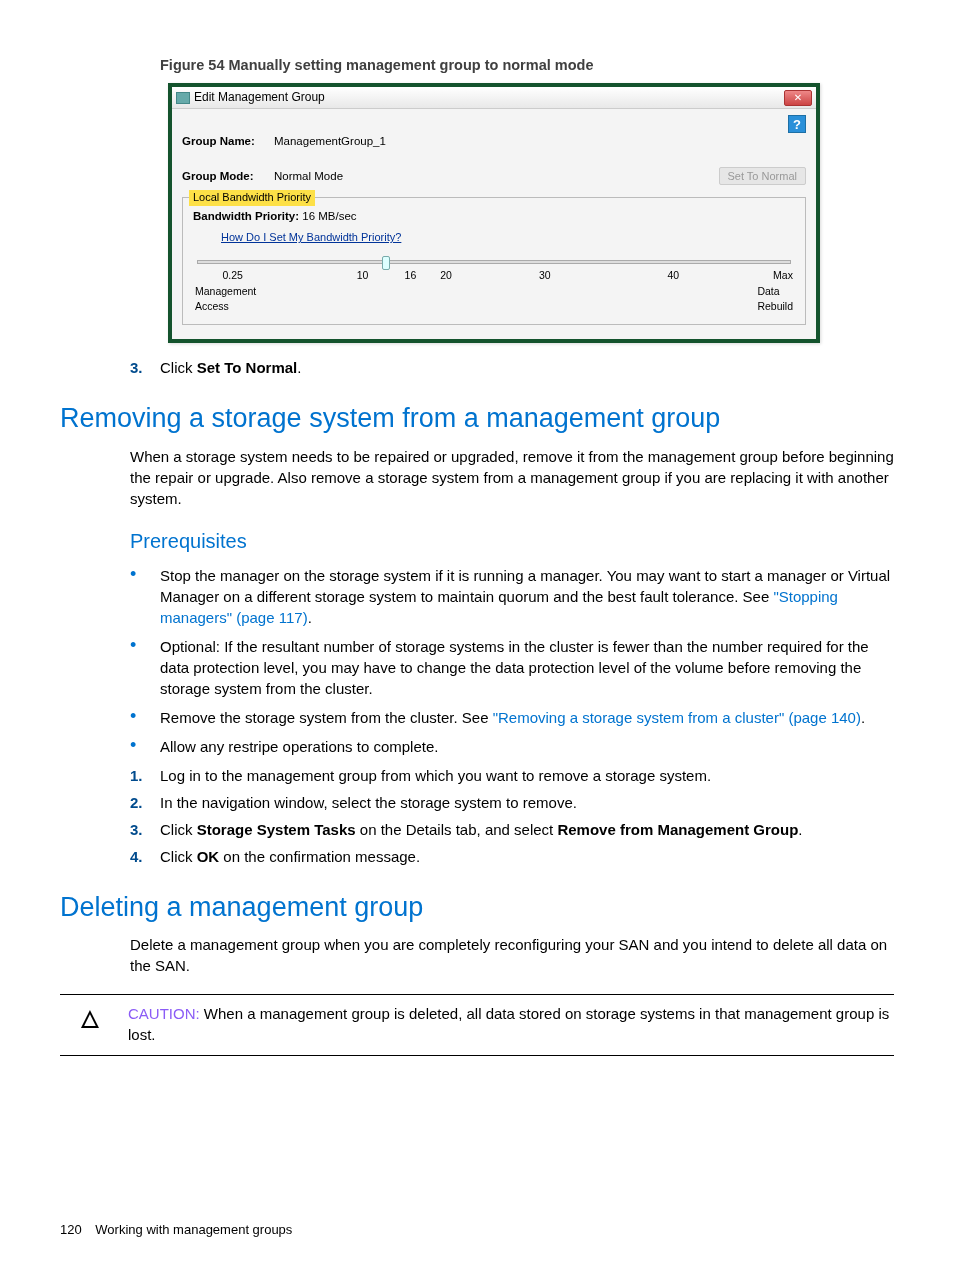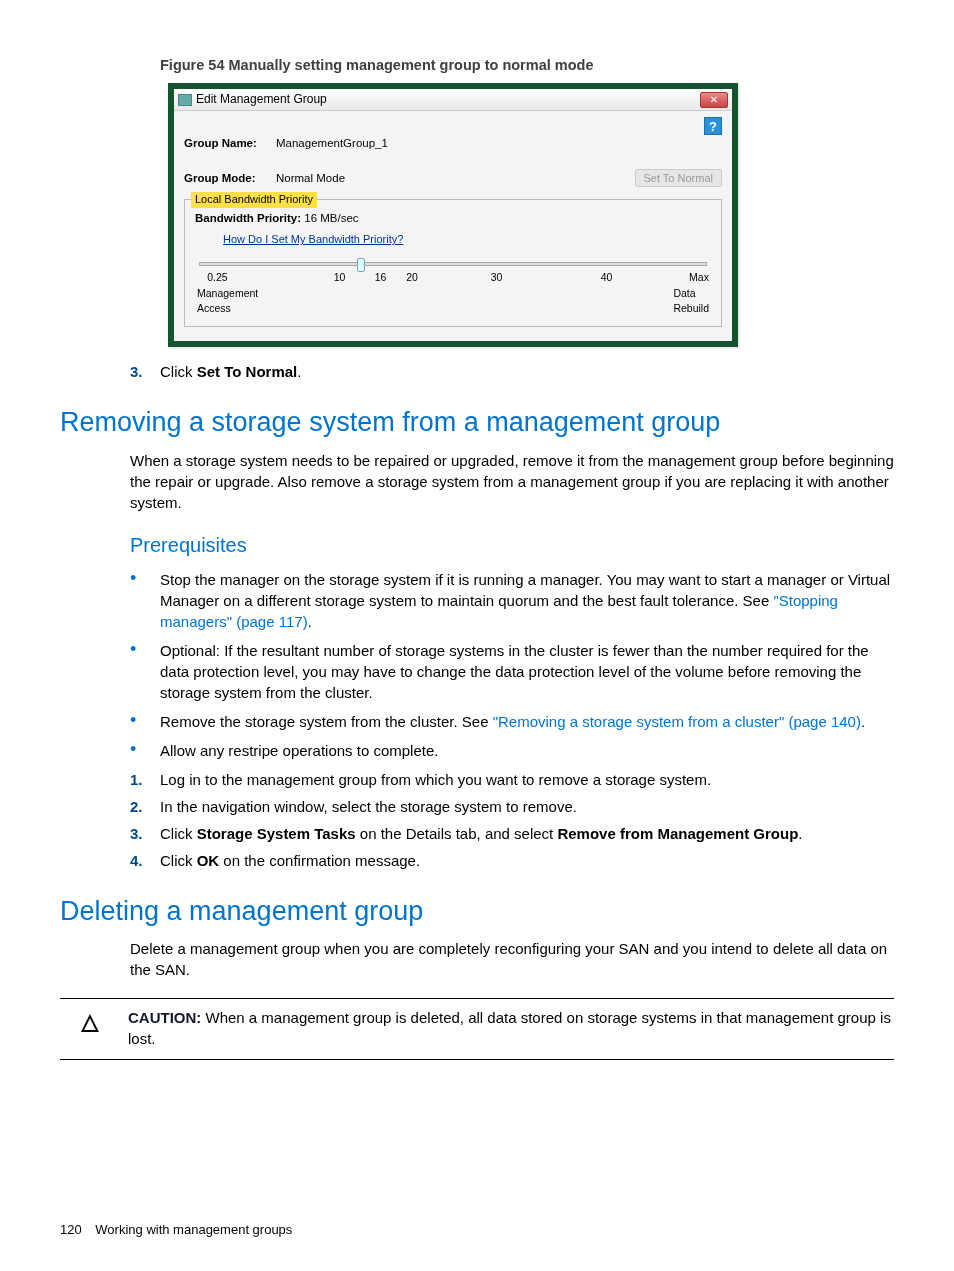--- a/index.html
+++ b/index.html
@@ -15,22 +15,22 @@
   }
   .page { padding: 55px 60px 40px 60px; }
   .fig-caption {
     color: #404040;
     font-weight: bold;
     font-size: 14.5px;
     margin-left: 100px;
     margin-bottom: 8px;
   }
   .dialog {
-    border: 6px solid #14532d;
-    width: 570px;
+    border: 4px solid #14532d;
+    width: 652px;
     margin-left: 108px;
     background: #f4f4f4;
     box-shadow: 1px 1px 3px rgba(0,0,0,0.15);
     font-size: 11.5px;
   }
   .titlebar {
     background: linear-gradient(#fff, #e8e8e8);
     border-bottom: 1px solid #ccc;
     padding: 2px 4px;
     display: flex;
@@ -133,21 +133,21 @@
     border-bottom: 1px solid #000;
     margin: 18px 0 0 0;
     padding: 8px 0 10px 0;
     display: flex;
   }
   .caution-symbol {
     width: 60px; text-align: center;
     font-size: 22px; font-weight: bold;
   }
   .caution-text { flex: 1; padding-left: 8px; }
-  .caution-text .clabel { color: #0f172a; font-weight: bold; }
+  .caution-text .clabel { color: #8b5cf6; font-weight: normal; }
   .footer {
     position: absolute;
     bottom: 32px; left: 60px;
     font-size: 13px;
   }
   .footer .pnum { margin-right: 10px; }
   .b { font-weight: bold; }
 </style>
 </head>
 <body>
@@ -180,21 +180,21 @@
         <div class="legend">Local Bandwidth Priority</div>
         <div class="bw-line">
           <span class="b">Bandwidth Priority:</span>
           <span>16 MB/sec</span>
         </div>
         <a class="bw-link">How Do I Set My Bandwidth Priority?</a>
         <div class="slider-track">
           <div class="slider-thumb"></div>
         </div>
         <div class="ticks">
-          <span style="width:8%;text-align:center">0.25</span>
+          <span style="width:8%;text-align:right">0.25</span>
           <span style="width:21%;text-align:right">10</span>
           <span style="width:8%;text-align:right">16</span>
           <span style="width:10%;text-align:center">20</span>
           <span style="width:23%;text-align:center">30</span>
           <span style="width:20%;text-align:center">40</span>
           <span style="width:10%;text-align:right">Max</span>
         </div>
         <div class="axis-labels">
           <div class="left">
             <div>Management</div>

